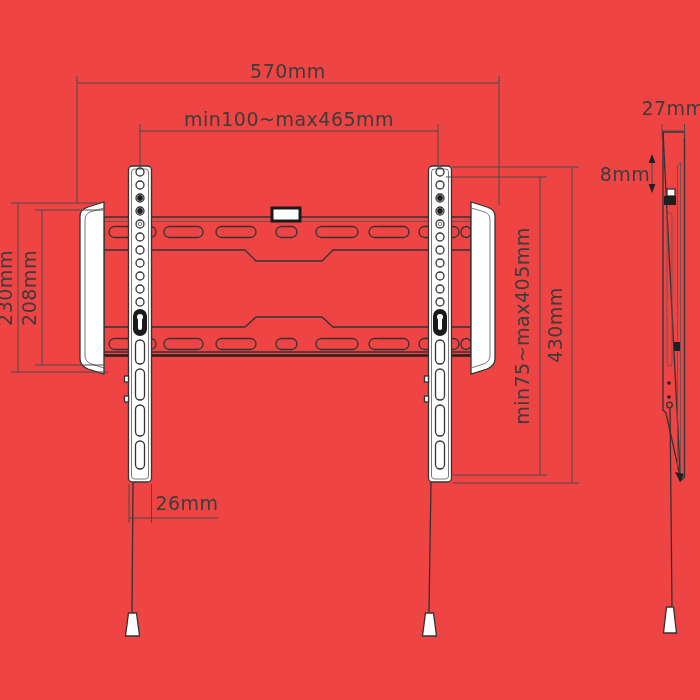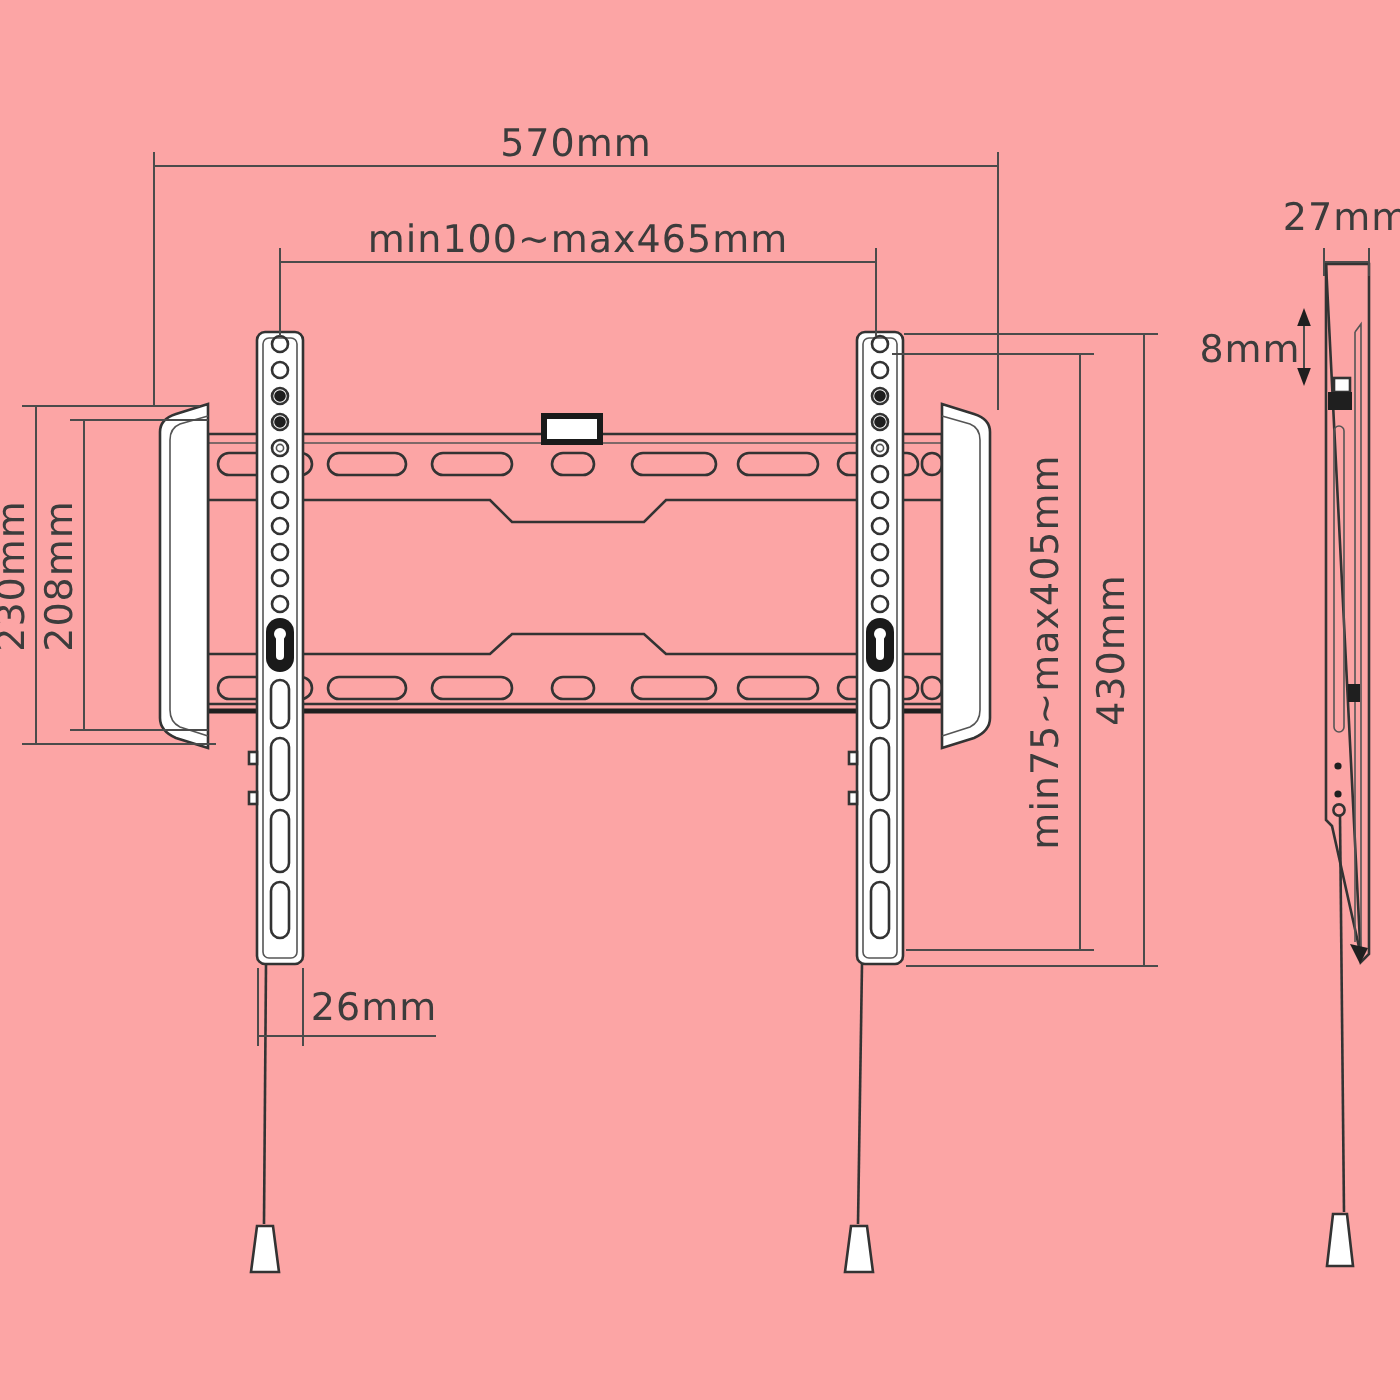--- a/index.html
+++ b/index.html
@@ -1,16 +1,16 @@
 <!DOCTYPE html>
 <html><head>
 <meta charset="utf-8">
 <style>
   html,body{margin:0;padding:0;background:#ffffff;}
-  .canvas{position:relative;width:700px;height:700px;background:#fca5a5;overflow:hidden;
+  .canvas{position:relative;width:700px;height:700px;background:#ef4444;overflow:hidden;
           font-family:"DejaVu Sans","Liberation Sans",sans-serif;}
   svg{display:block}
   text{fill:#3c3c3c;font-size:19px;letter-spacing:0.5px;}
   .dim{stroke:#4b4b4b;stroke-width:1;fill:none;}
   .part{stroke:#333333;stroke-width:1.3;fill:none;}
   .partw{stroke:#333333;stroke-width:1.3;fill:#ffffff;}
   .thin{stroke:#555555;stroke-width:0.8;fill:none;}
   .blk{fill:#1f1f1f;stroke:none;}
   .thick{stroke:#1f1f1f;stroke-width:2.6;fill:none;}
 </style>

